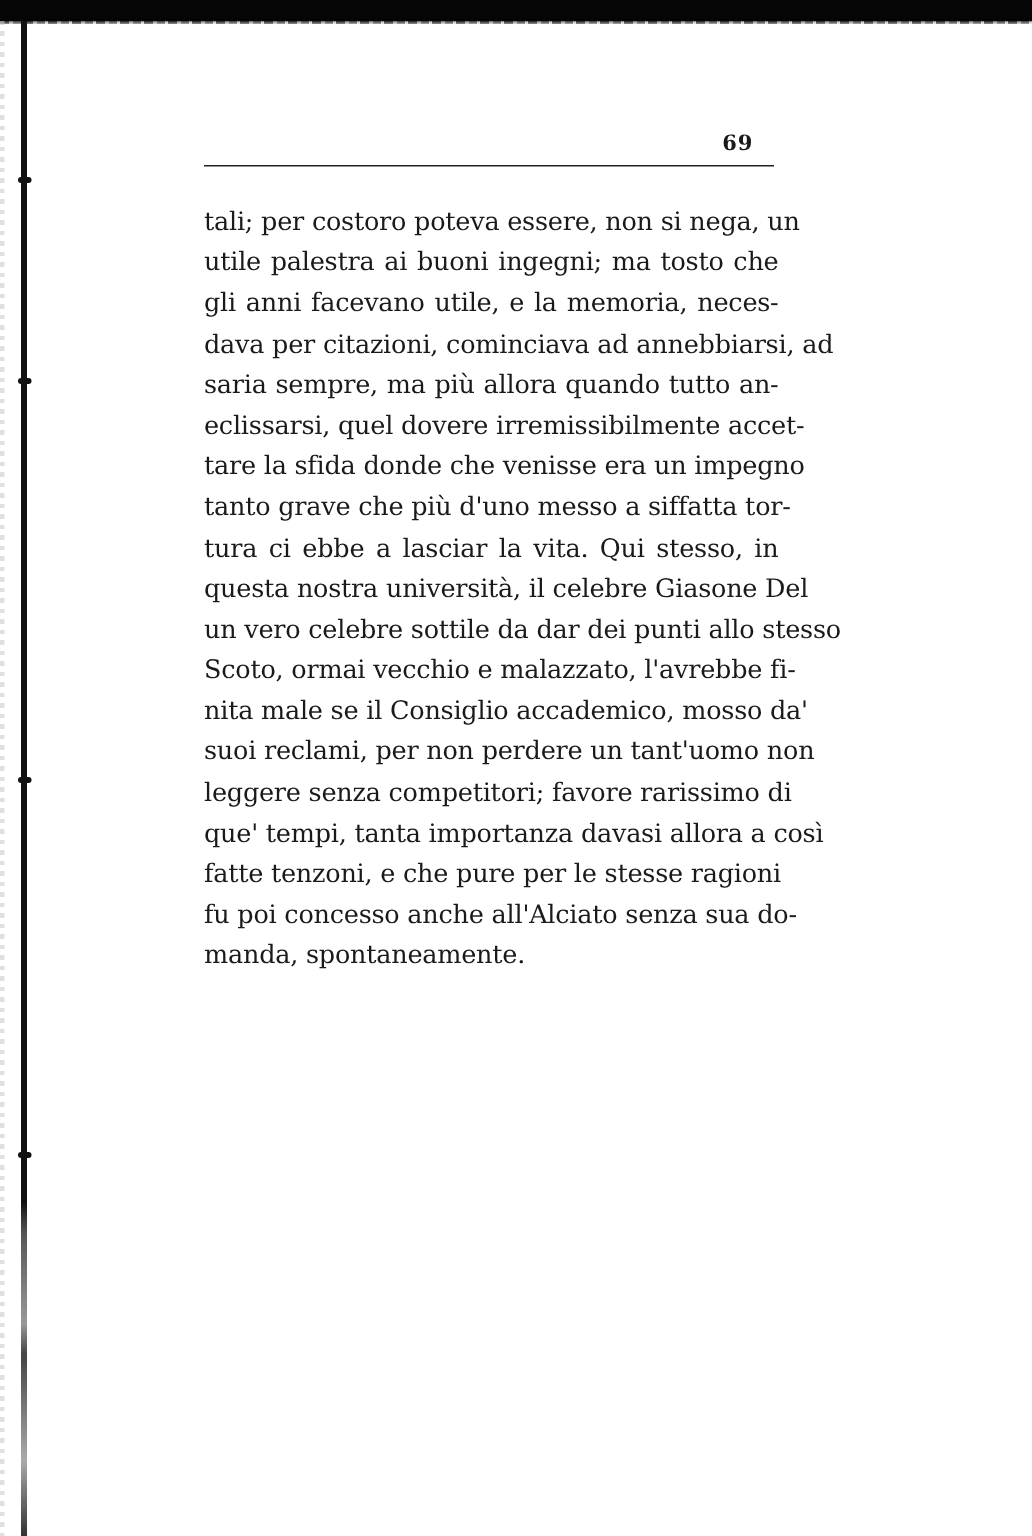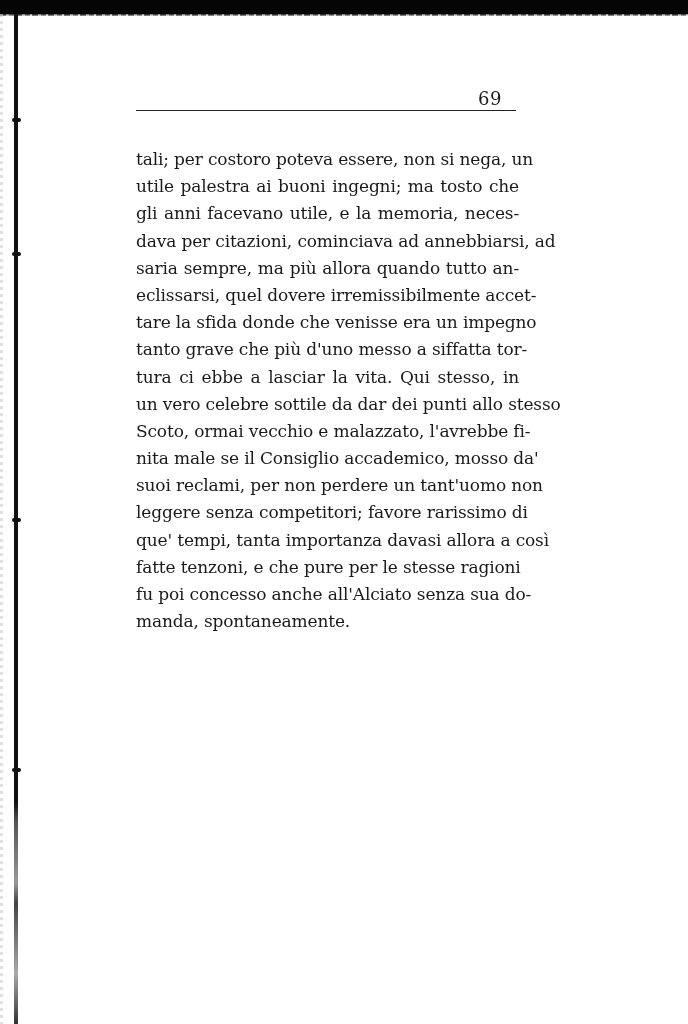--- a/index.html
+++ b/index.html
@@ -61,36 +61,36 @@
       position: absolute;
       left: 136px;
       top: 86px;
       width: 380px;
       height: 26px;
     }
     .page-number {
       position: absolute;
       right: 14px;
       top: 2px;
-      font-size: 18px;
-      font-weight: normal;
+      font-size: 14px;
+      font-weight: bold;
       letter-spacing: 0.5px;
     }
     .header-rule {
       position: absolute;
       left: 136px;
       top: 110px;
       width: 380px;
       height: 0;
       border-top: 1.5px solid #222;
     }
     .body-text {
       position: absolute;
       left: 136px;
-      top: 146px;
+      top: 135px;
       width: 383px;
     }
     .text-line {
       display: block;
       font-size: 17px;
       line-height: 27.2px;
       height: 27.2px;
       white-space: nowrap;
       text-align: justify;
       text-align-last: justify;
@@ -120,20 +120,21 @@
 <div class="body-text">
   <span class="text-line">tali; per costoro poteva essere, non si nega, un</span>
   <span class="text-line">utile palestra ai buoni ingegni; ma tosto che</span>
   <span class="text-line">gli anni facevano utile, e la memoria, neces-</span>
   <span class="text-line">dava per citazioni, cominciava ad annebbiarsi, ad</span>
   <span class="text-line">saria sempre, ma più allora quando tutto an-</span>
   <span class="text-line">eclissarsi, quel dovere irremissibilmente accet-</span>
   <span class="text-line">tare la sfida donde che venisse era un impegno</span>
   <span class="text-line">tanto grave che più d'uno messo a siffatta tor-</span>
   <span class="text-line">tura ci ebbe a lasciar la vita. Qui stesso, in</span>
+  <span class="text-line">questa nostra università, il celebre Giasone Del</span>
   <span class="text-line">un vero celebre sottile da dar dei punti allo stesso</span>
   <span class="text-line">Scoto, ormai vecchio e malazzato, l'avrebbe fi-</span>
   <span class="text-line">nita male se il Consiglio accademico, mosso da'</span>
   <span class="text-line">suoi reclami, per non perdere un tant'uomo non</span>
   <span class="text-line">leggere senza competitori; favore rarissimo di</span>
   <span class="text-line">que' tempi, tanta importanza davasi allora a così</span>
   <span class="text-line">fatte tenzoni, e che pure per le stesse ragioni</span>
   <span class="text-line">fu poi concesso anche all'Alciato senza sua do-</span>
   <span class="text-line last">manda, spontaneamente.</span>
 </div>

